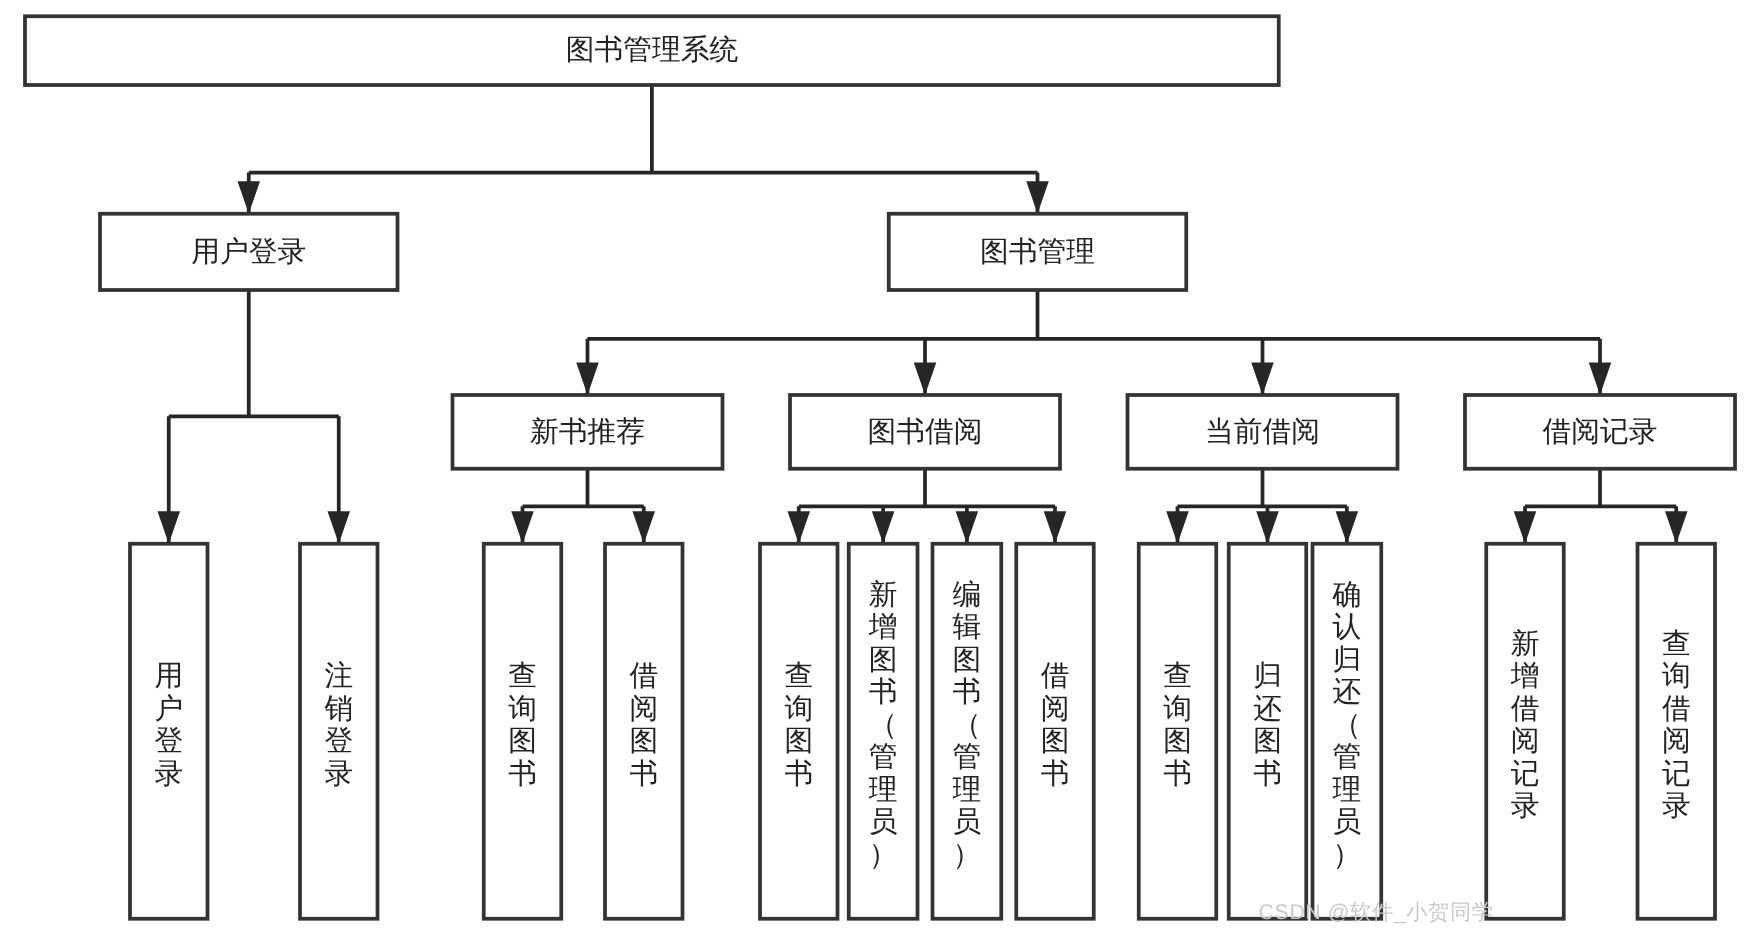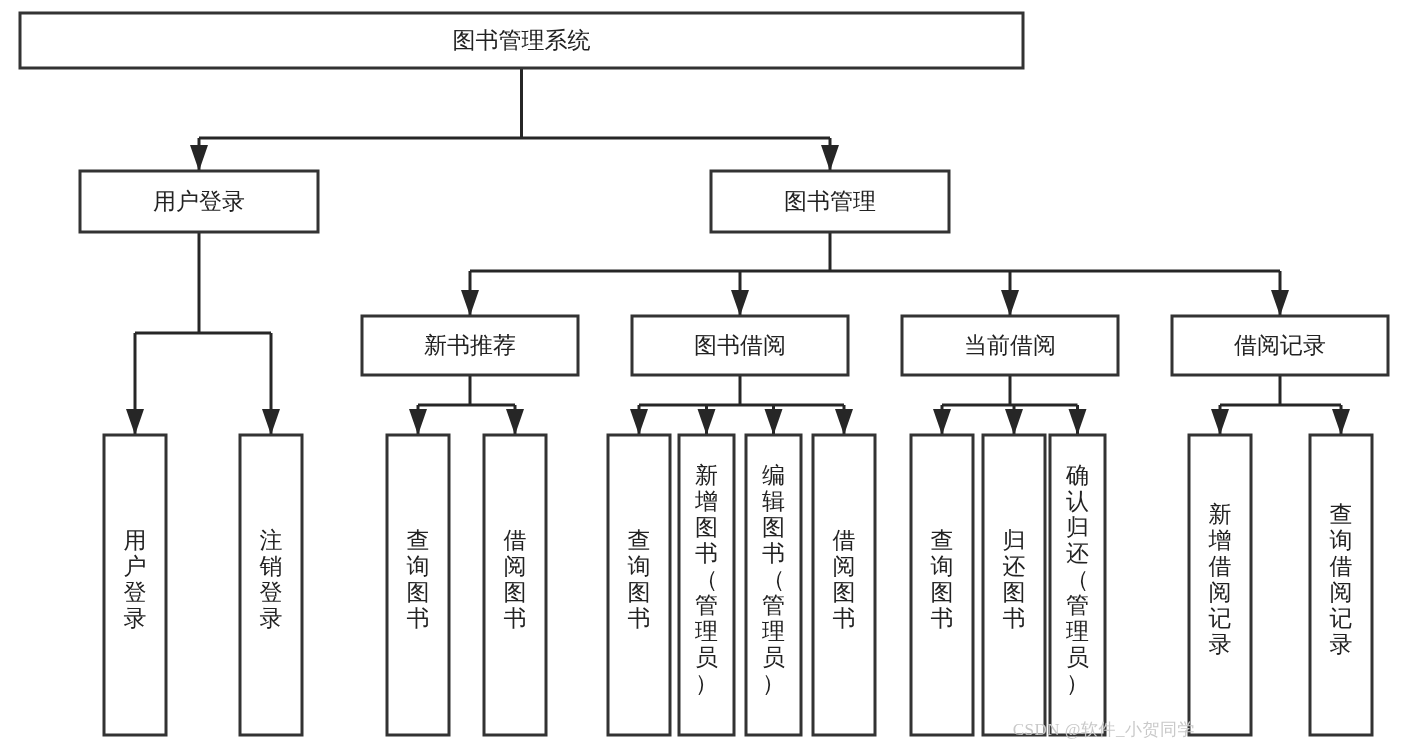--- a/index.html
+++ b/index.html
@@ -52,21 +52,21 @@
   .node-label-vertical {
     fill: #222222;
     font-family: "Liberation Sans", "DejaVu Sans", sans-serif;
     font-size: 23px;
     text-anchor: middle;
   }
   .watermark-text {
     position: absolute;
     right: 14px;
     bottom: 6px;
-    font-family: Liberation Serif, serif;
+    font-family: Liberation Sans, sans-serif;
     font-size: 17px;
     color: #c9c9c9;
     letter-spacing: 0.5px;
     white-space: nowrap;
     user-select: none;
   }
 </style>
 </head>
 <body>
 

